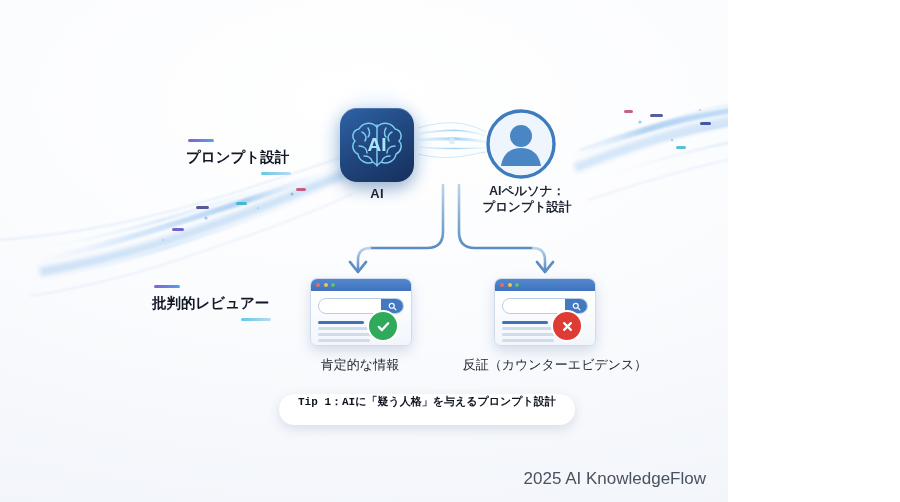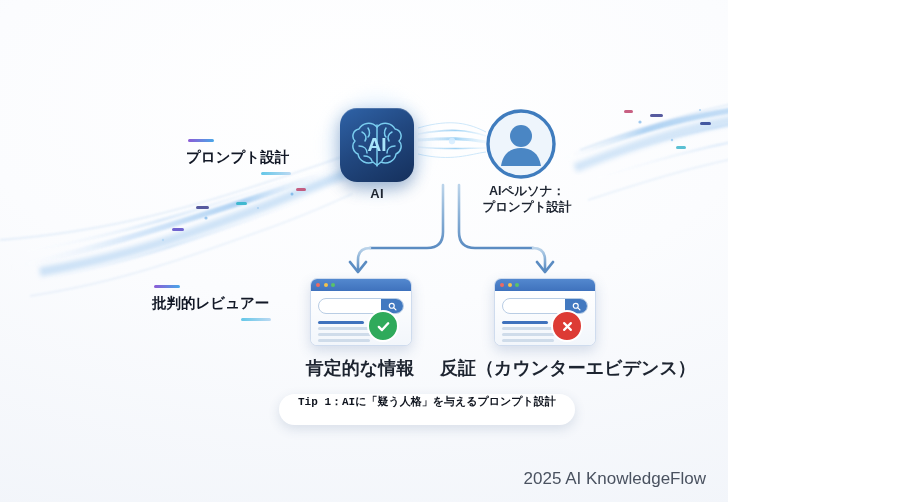--- a/index.html
+++ b/index.html
@@ -212,22 +212,22 @@
     justify-content: center;
     border: 2.5px solid #ffffff;
     box-sizing: border-box;
   }
   .badge-ok  { background: #2faa5b; left: 367px; top: 310px; }
   .badge-no  { background: #dd3b34; left: 551px; top: 310px; }
 
   .card-caption {
     position: absolute;
     text-align: center;
-    font-size: 18px;
-    font-weight: bold;
+    font-size: 13px;
+    font-weight: normal;
     color: #1d2430;
     white-space: nowrap;
   }
   .cap-left  { left: 280px; top: 356px; width: 160px; }
   .cap-right { left: 440px; top: 356px; width: 230px; }
 
   
   .tip-banner {
     position: absolute;
     left: 279px;

